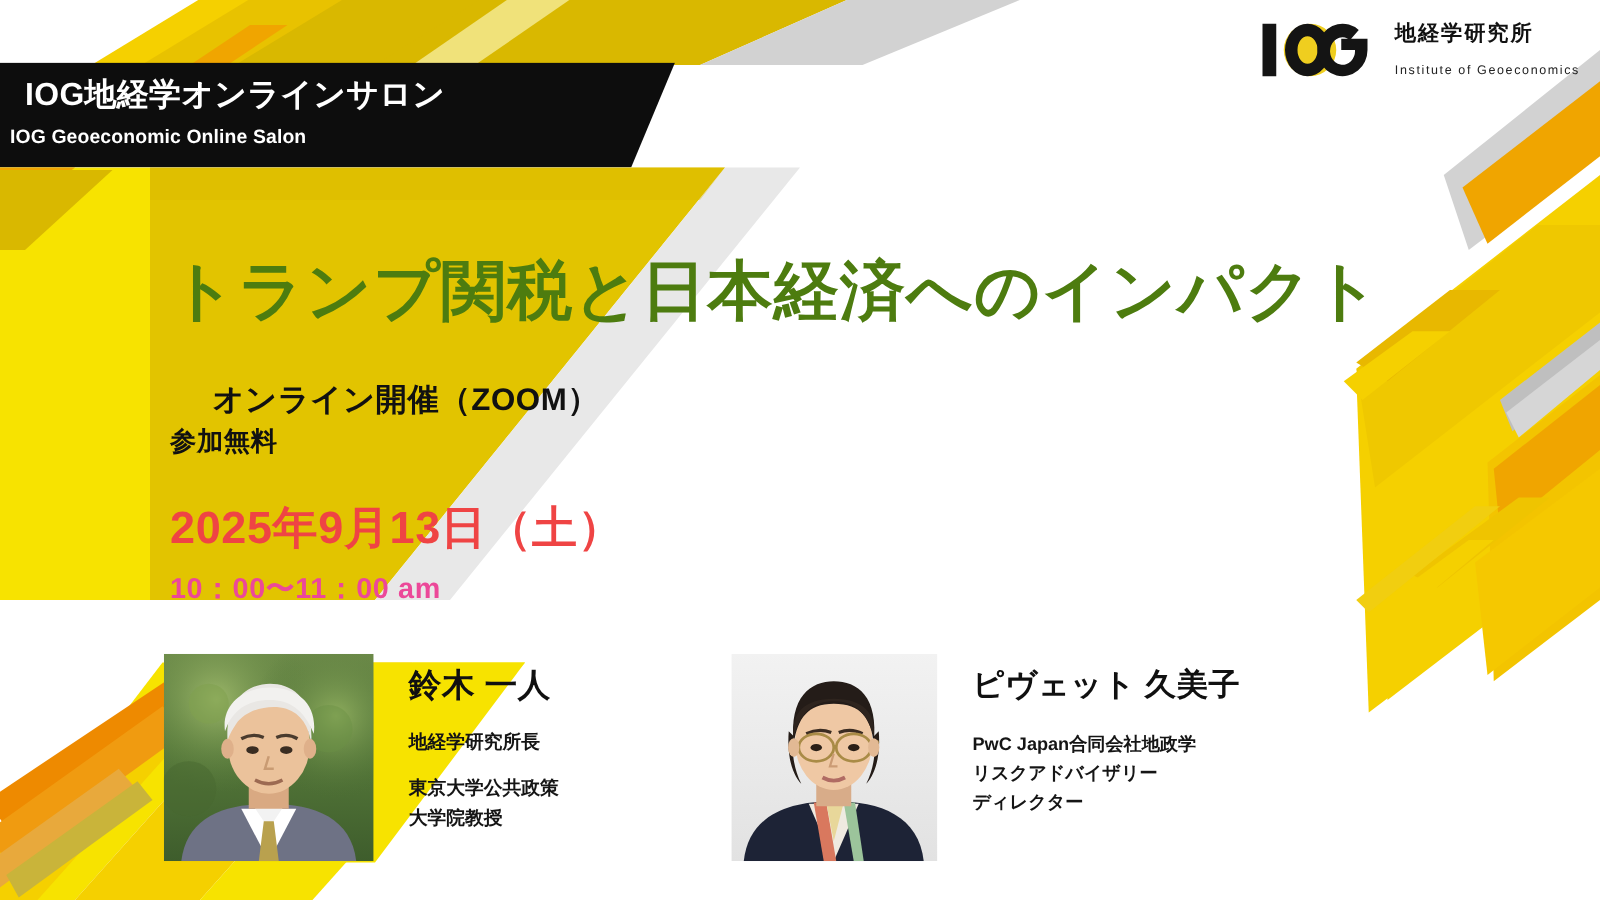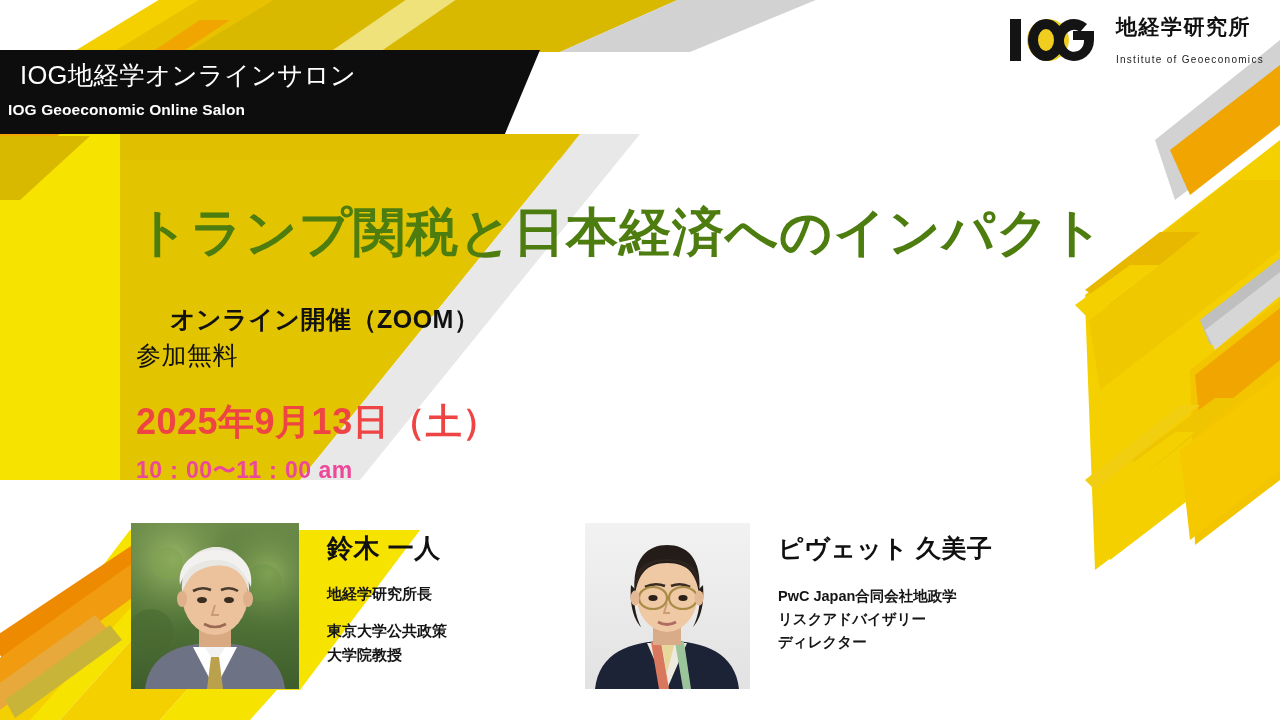--- a/index.html
+++ b/index.html
@@ -35,21 +35,21 @@
     background: #0d0d0d;
     -webkit-clip-path: polygon(0 0, 100% 0, 93.5% 100%, 0 100%);
     clip-path: polygon(0 0, 100% 0, 93.5% 100%, 0 100%);
   }
   .banner-jp {
     position: absolute;
     left: 20px;
     top: 58px;
     color: #ffffff;
     font-size: 25.5px;
-    font-weight: normal;
+    font-weight: bold;
     letter-spacing: 0.3px;
     white-space: nowrap;
   }
   .banner-en {
     position: absolute;
     left: 8px;
     top: 101px;
     color: #ffffff;
     font-size: 15.5px;
     font-weight: bold;
@@ -72,21 +72,21 @@
     height: 52px;
   }
   .logo-text {
     display: flex;
     flex-direction: column;
     align-items: flex-start;
     padding-left: 4px;
     border-left: 0;
   }
   .logo-jp {
-    font-size: 21px;
+    font-size: 17px;
     font-weight: bold;
     color: #111111;
     letter-spacing: 1.5px;
     line-height: 1.1;
     white-space: nowrap;
   }
   .logo-en {
     font-size: 10px;
     color: #222222;
     letter-spacing: 1.3px;
@@ -115,22 +115,22 @@
     font-weight: bold;
     color: #111111;
     letter-spacing: 0.5px;
     white-space: nowrap;
     margin-left: 34px;
   }
   .info-line2 {
     position: absolute;
     left: 136px;
     top: 339px;
-    font-size: 25px;
-    font-weight: normal;
+    font-size: 21px;
+    font-weight: bold;
     color: #111111;
     letter-spacing: 0.5px;
     white-space: nowrap;
   }
   .date {
     position: absolute;
     left: 136px;
     top: 398px;
     font-size: 36px;
     font-weight: bold;

